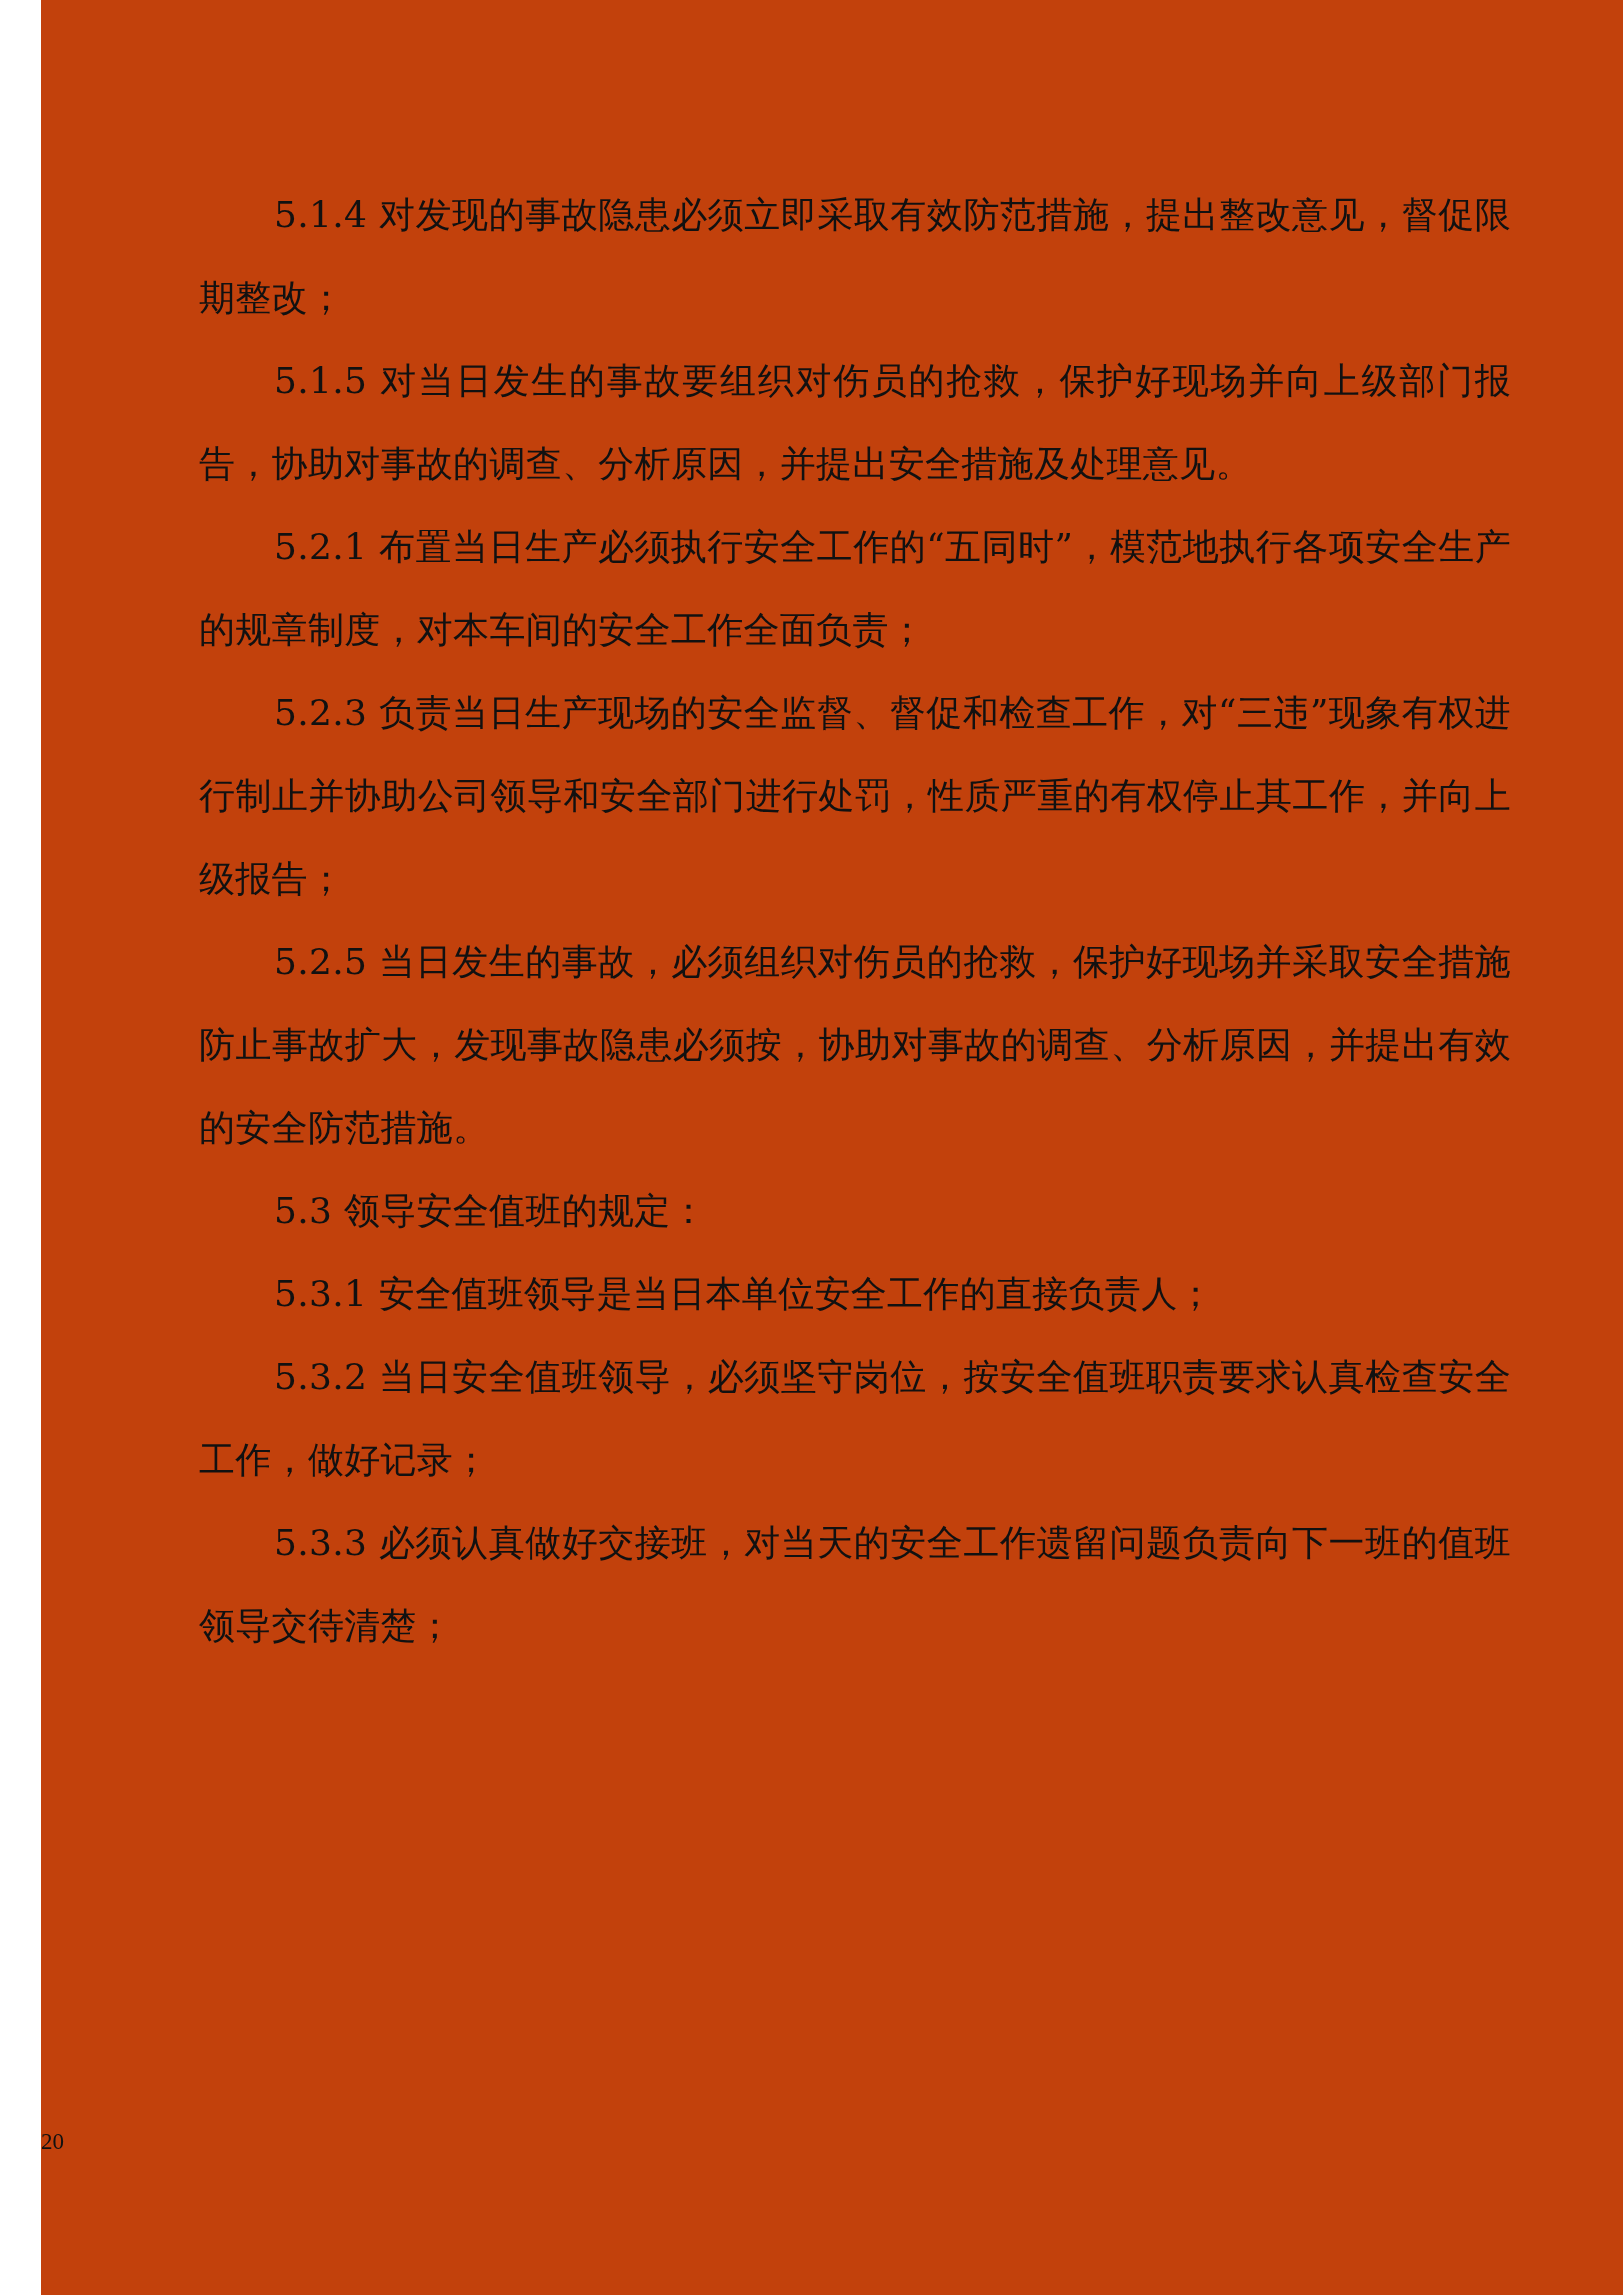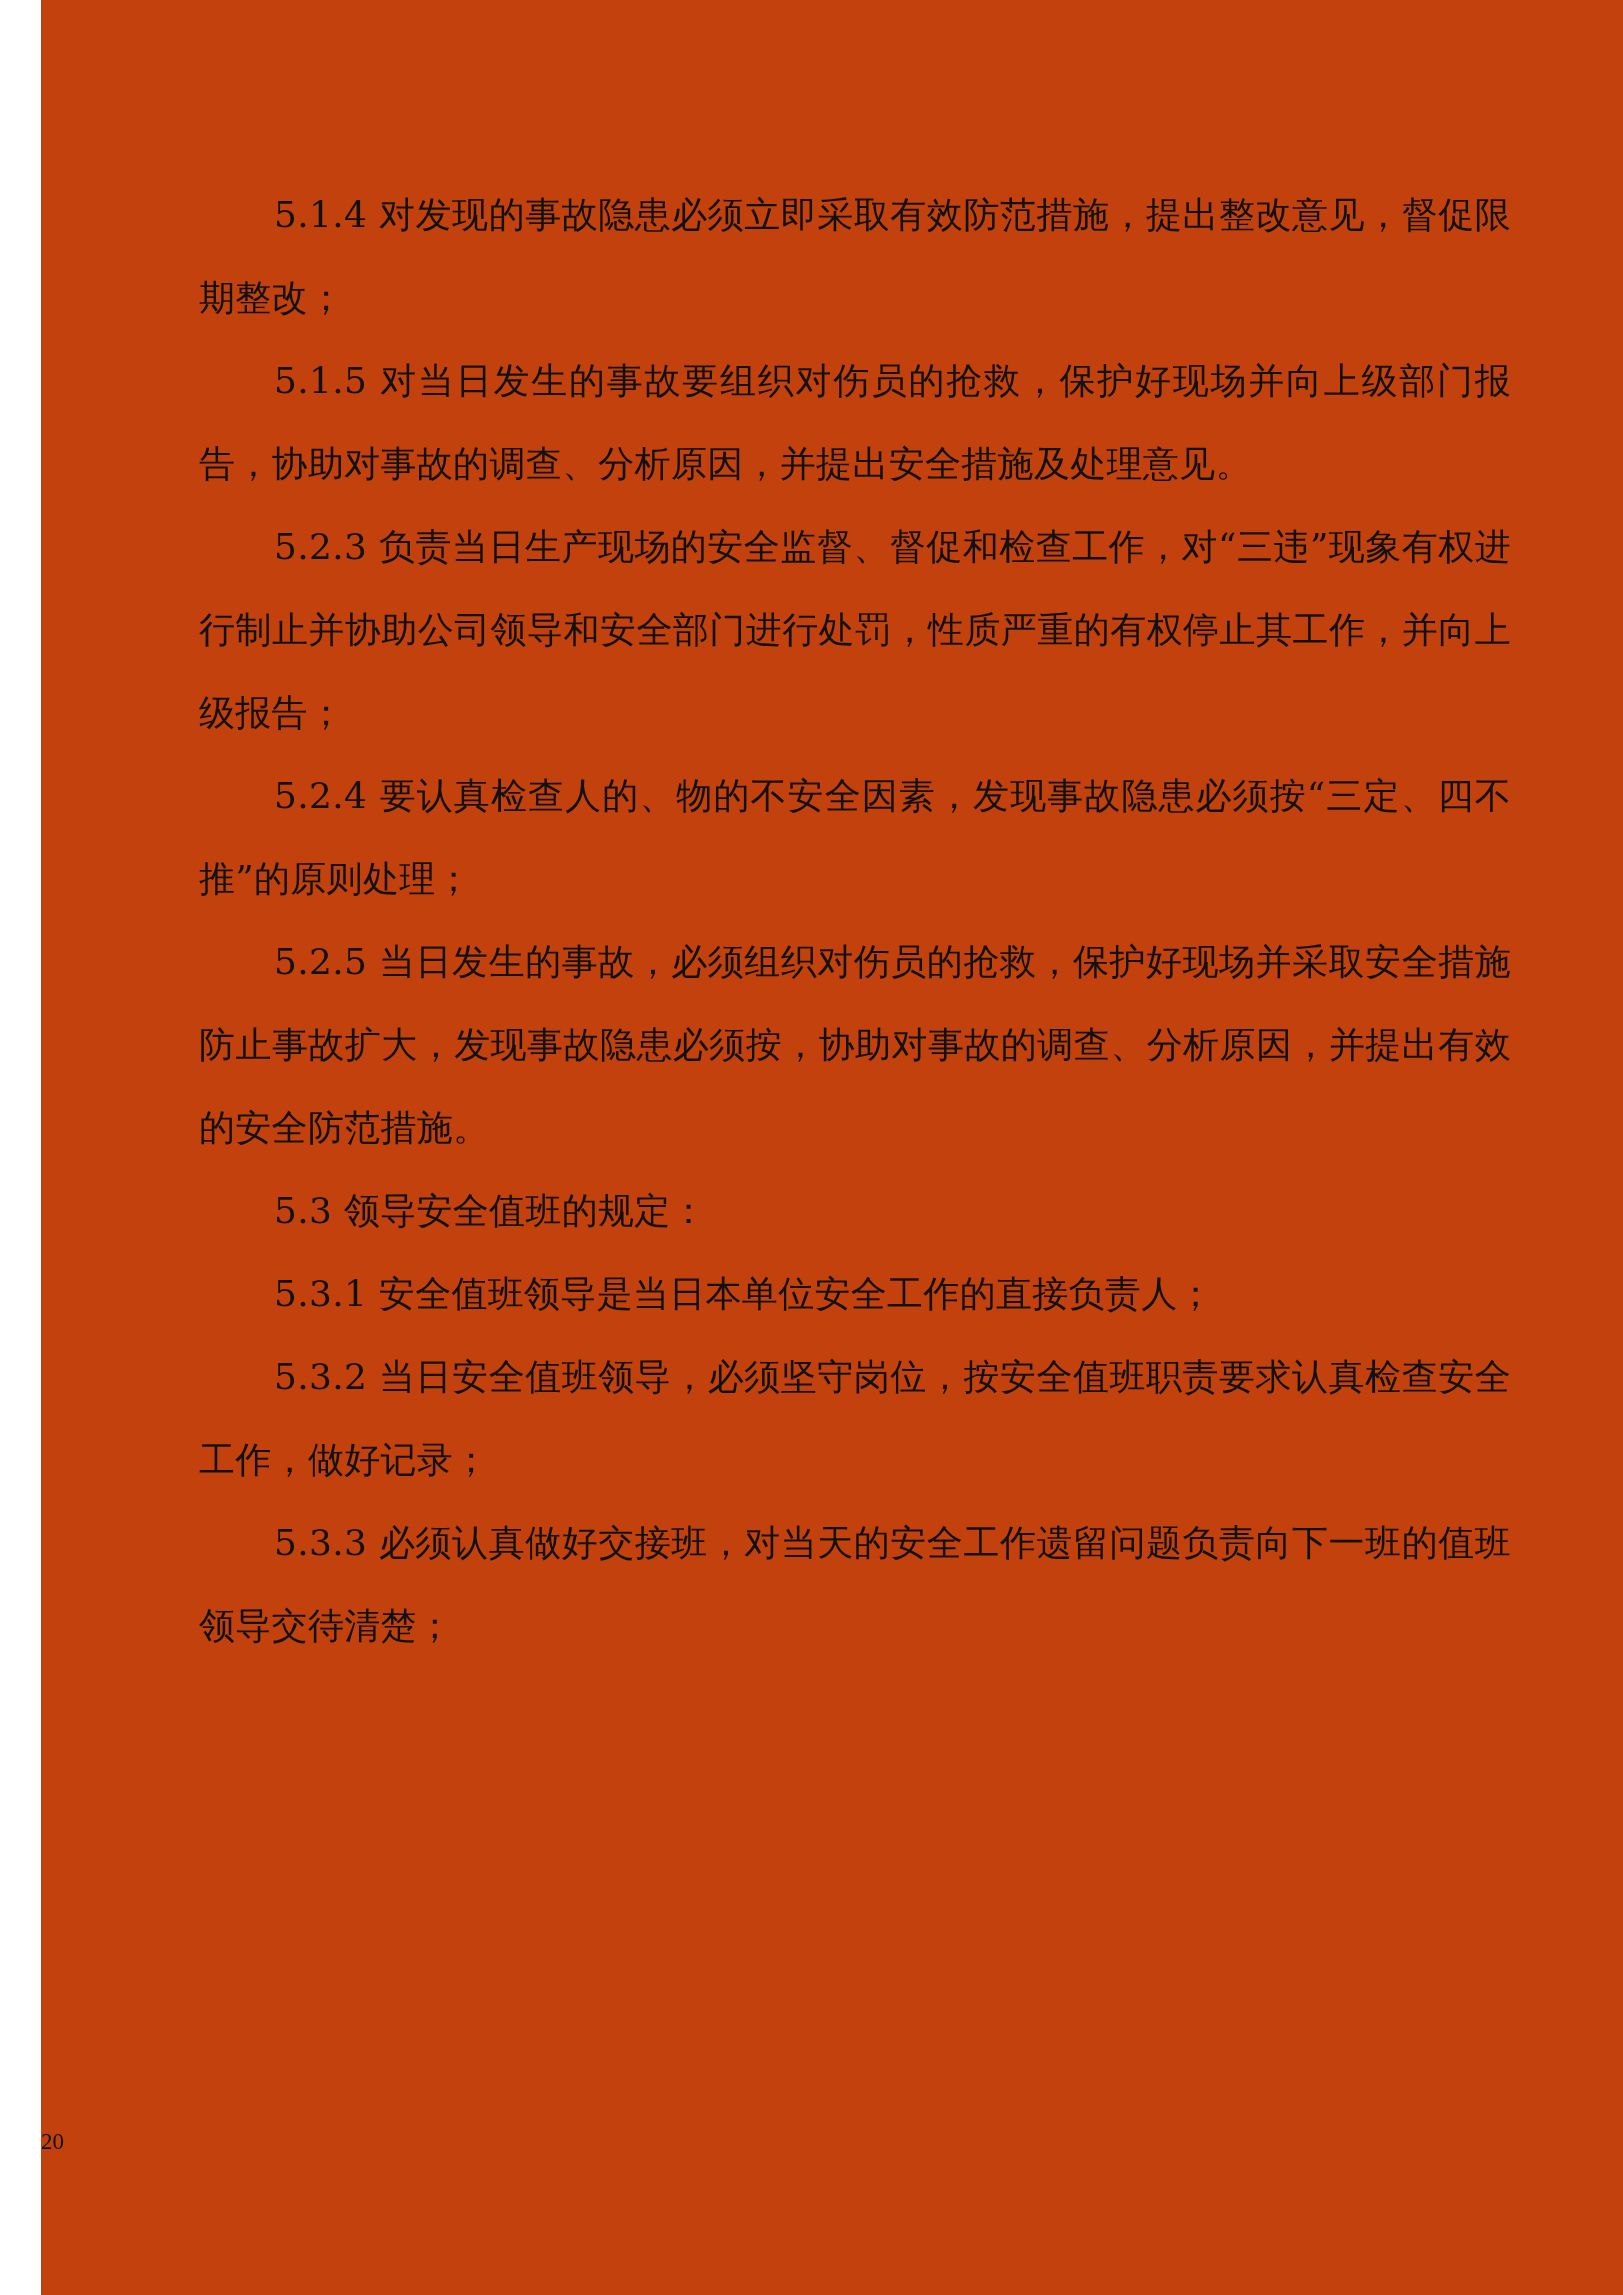--- a/index.html
+++ b/index.html
@@ -51,22 +51,22 @@
     color: #111111;
   }
 </style>
 </head>
 <body>
 
 <div class="page">
   <div class="body-text">
     <p class="para">5.1.4 对发现的事故隐患必须立即采取有效防范措施，提出整改意见，督促限期整改；</p>
     <p class="para">5.1.5 对当日发生的事故要组织对伤员的抢救，保护好现场并向上级部门报告，协助对事故的调查、分析原因，并提出安全措施及处理意见。</p>
+    <p class="para">5.2.1 布置当日生产必须执行安全工作的“五同时”，模范地执行各项安全生产的规章制度，对本车间的安全工作全面负责；</p>
     <p class="para">5.2.3 负责当日生产现场的安全监督、督促和检查工作，对“三违”现象有权进行制止并协助公司领导和安全部门进行处罚，性质严重的有权停止其工作，并向上级报告；</p>
-    <p class="para">5.2.4 要认真检查人的、物的不安全因素，发现事故隐患必须按“三定、四不推”的原则处理；</p>
     <p class="para">5.2.5 当日发生的事故，必须组织对伤员的抢救，保护好现场并采取安全措施防止事故扩大，发现事故隐患必须按，协助对事故的调查、分析原因，并提出有效的安全防范措施。</p>
     <p class="para">5.3  领导安全值班的规定：</p>
     <p class="para">5.3.1 安全值班领导是当日本单位安全工作的直接负责人；</p>
     <p class="para">5.3.2 当日安全值班领导，必须坚守岗位，按安全值班职责要求认真检查安全工作，做好记录；</p>
     <p class="para">5.3.3 必须认真做好交接班，对当天的安全工作遗留问题负责向下一班的值班领导交待清楚；</p>
   </div>
   <div class="page-number">20</div>
 </div>
 
 

